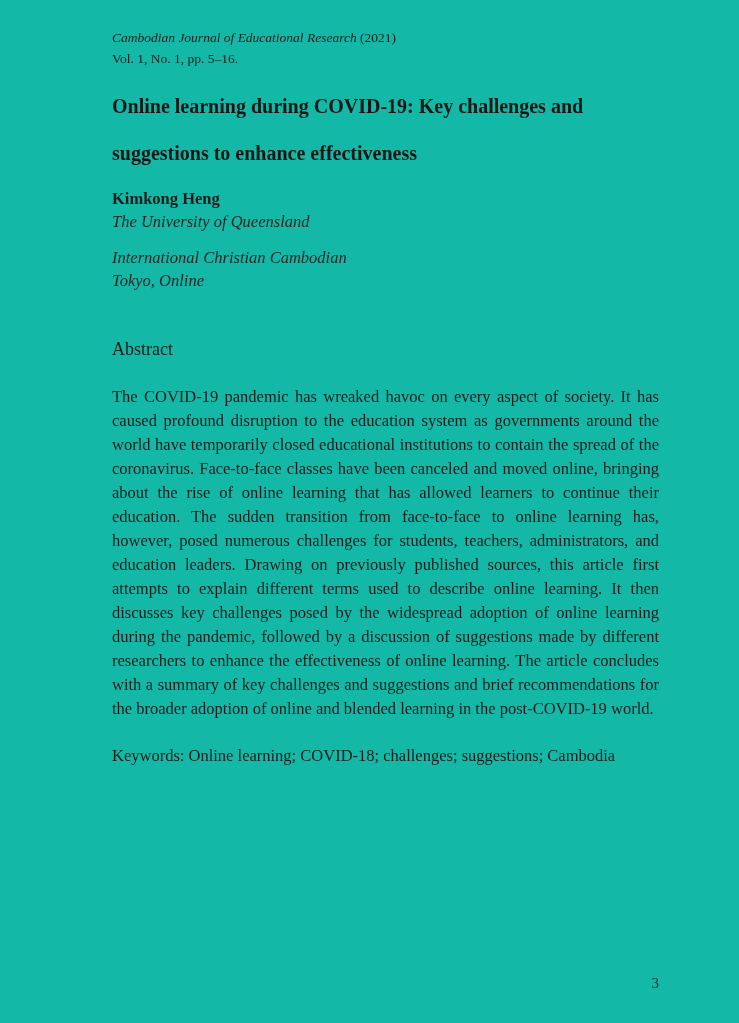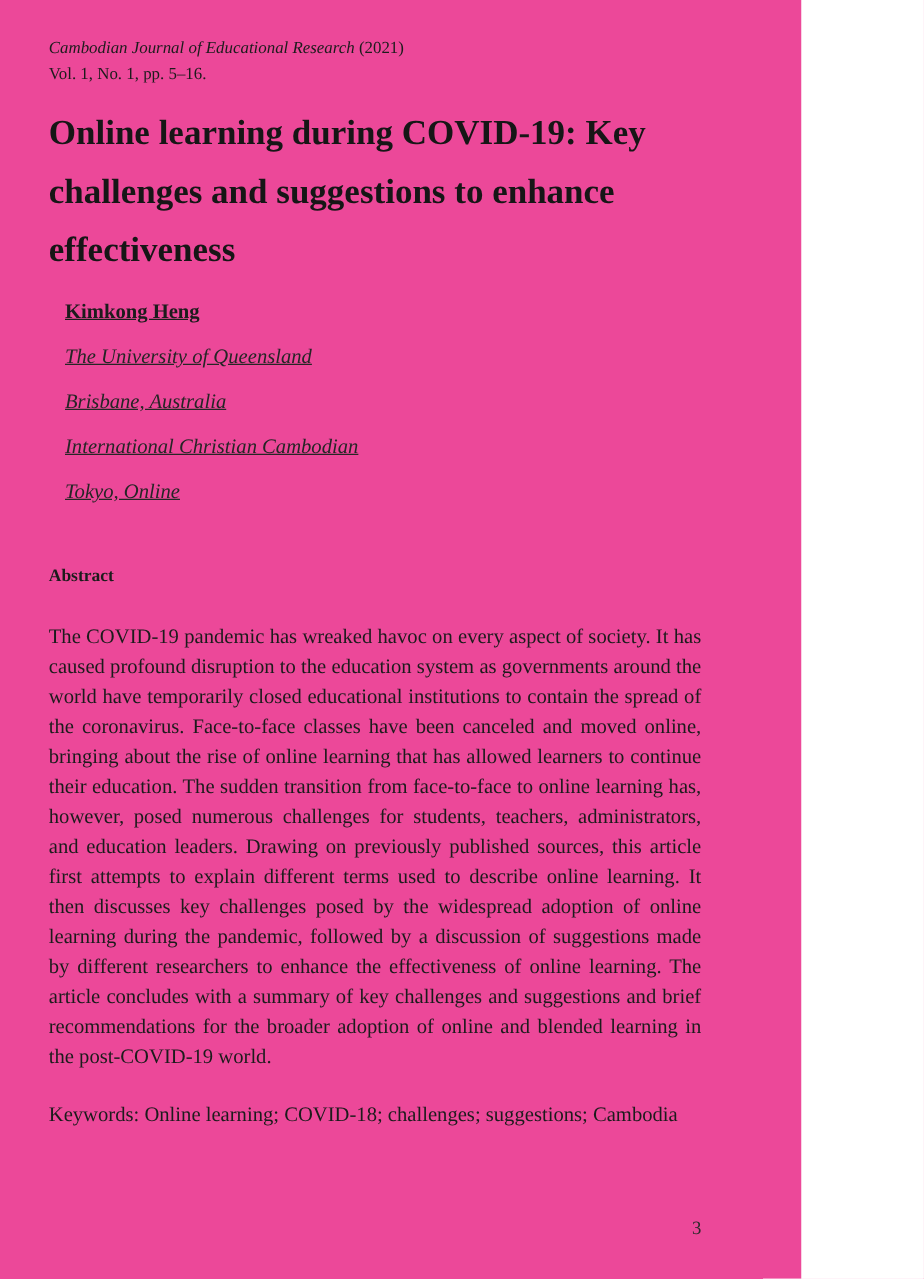--- a/index.html
+++ b/index.html
@@ -5,72 +5,71 @@
   html, body {
     margin: 0;
     padding: 0;
     background: #ffffff;
     width: 739px;
     height: 1023px;
     overflow: hidden;
   }
   .page {
     position: relative;
-    width: 641px;
+    width: 739px;
     height: 1023px;
     box-sizing: border-box;
-    padding: 27px 80px 0 39px;
-    background: #ec4899;
+    padding: 27px 80px 0 112px;
+    background: #14b8a6;
     color: #1c1c1c;
     font-family: "Liberation Serif", serif;
   }
   .journal-line, .volume-line {
     margin: 0;
     font-size: 13.5px;
     line-height: 21px;
     color: #1c1c1c;
   }
   .journal-line em {
     font-style: italic;
     font-weight: normal;
   }
   .article-title {
     margin: 14px 0 0 0;
-    font-size: 28px;
+    font-size: 20px;
     line-height: 47px;
     font-weight: bold;
     color: #161616;
   }
   .authors {
     margin-top: 10px;
   }
   .author p {
-    margin: 13px;
+    margin: 0;
     font-size: 16.5px;
     line-height: 23px;
-    text-decoration: underline;
   }
   .author + .author {
     margin-top: 13px;
   }
   .author-name {
     font-weight: bold;
   }
   .author-affiliation, .author-location {
     font-style: italic;
     color: #262626;
   }
   .abstract {
     margin-top: 46px;
   }
   .abstract-heading {
     margin: 0;
-    font-size: 14px;
+    font-size: 18px;
     line-height: 23px;
-    font-weight: bold;
+    font-weight: normal;
   }
   .abstract-text {
     margin: 24px 0 16px 0;
     font-size: 16.5px;
     line-height: 24px;
     text-align: justify;
     color: #1c1c1c;
   }
   .keywords {
     margin: 23px 0 0 0;
@@ -99,21 +98,20 @@
     <p class="journal-line"><em>Cambodian Journal of Educational Research</em><span> (2021)</span></p>
     <p class="volume-line">Vol. 1, No. 1, pp. 5–16.</p>
   </header>
 
   <h1 class="article-title">Online learning during COVID-19: Key challenges and suggestions to enhance effectiveness</h1>
 
   <section class="authors">
     <div class="author">
       <p class="author-name">Kimkong Heng</p>
       <p class="author-affiliation">The University of Queensland</p>
-      <p class="author-location">Brisbane, Australia</p>
     </div>
     <div class="author">
       <p class="author-affiliation">International Christian Cambodian</p>
       <p class="author-location">Tokyo, Online</p>
     </div>
   </section>
 
   <section class="abstract">
     <h2 class="abstract-heading">Abstract</h2>
     <p class="abstract-text">The COVID-19 pandemic has wreaked havoc on every aspect of society. It has caused profound disruption to the education system as governments around the world have temporarily closed educational institutions to contain the spread of the coronavirus. Face-to-face classes have been canceled and moved online, bringing about the rise of online learning that has allowed learners to continue their education. The sudden transition from face-to-face to online learning has, however, posed numerous challenges for students, teachers, administrators, and education leaders. Drawing on previously published sources, this article first attempts to explain different terms used to describe online learning. It then discusses key challenges posed by the widespread adoption of online learning during the pandemic, followed by a discussion of suggestions made by different researchers to enhance the effectiveness of online learning. The article concludes with a summary of key challenges and suggestions and brief recommendations for the broader adoption of online and blended learning in the post-COVID-19 world.</p>

